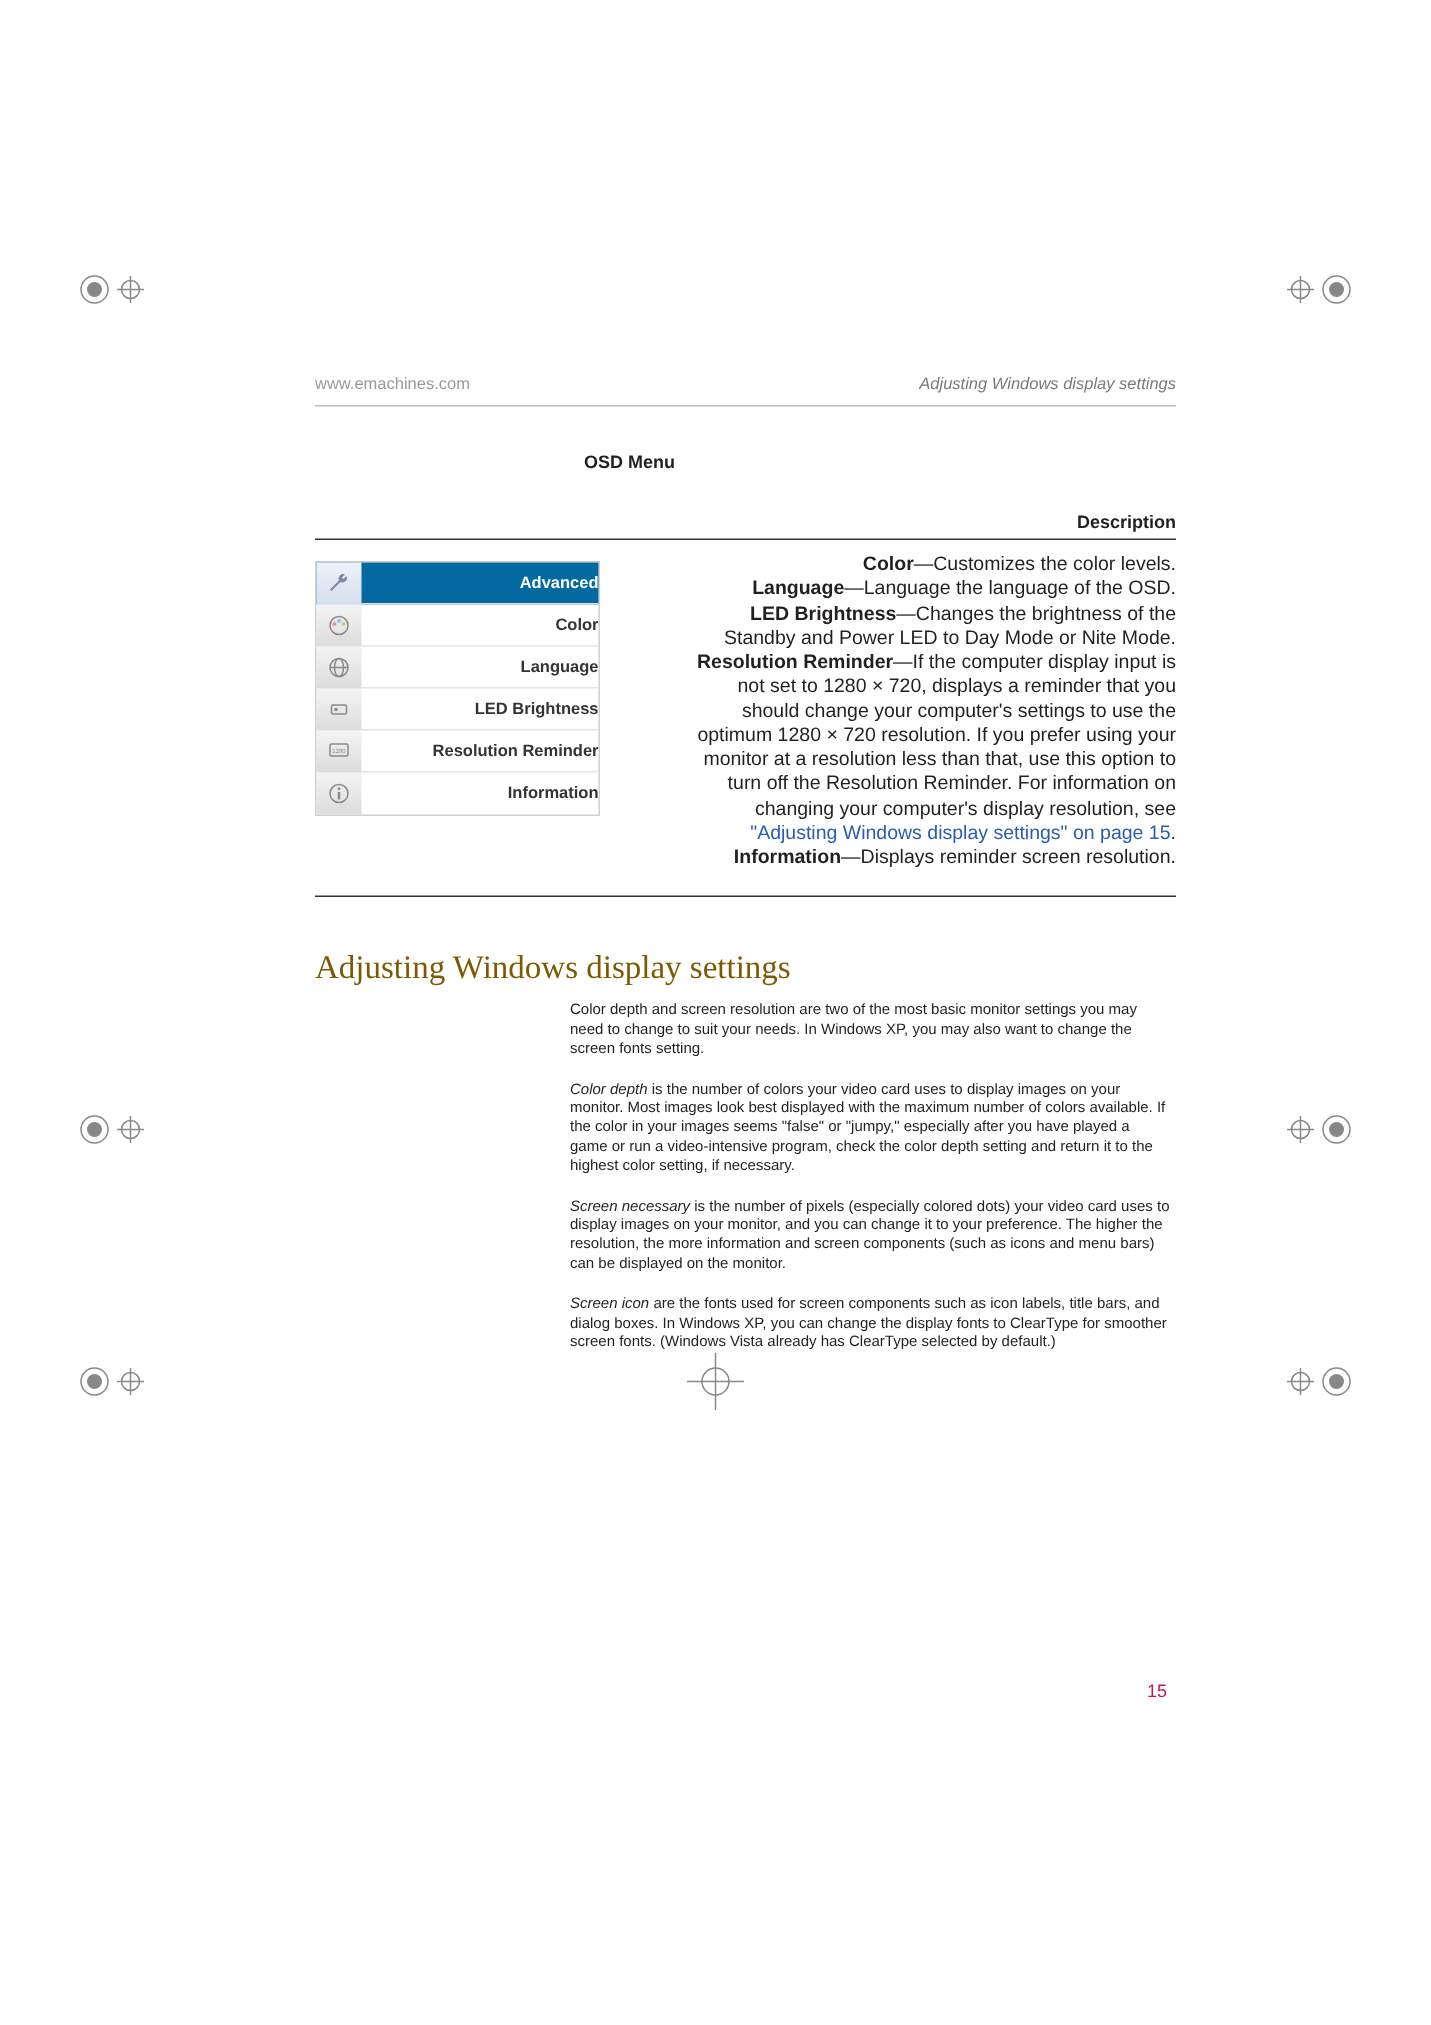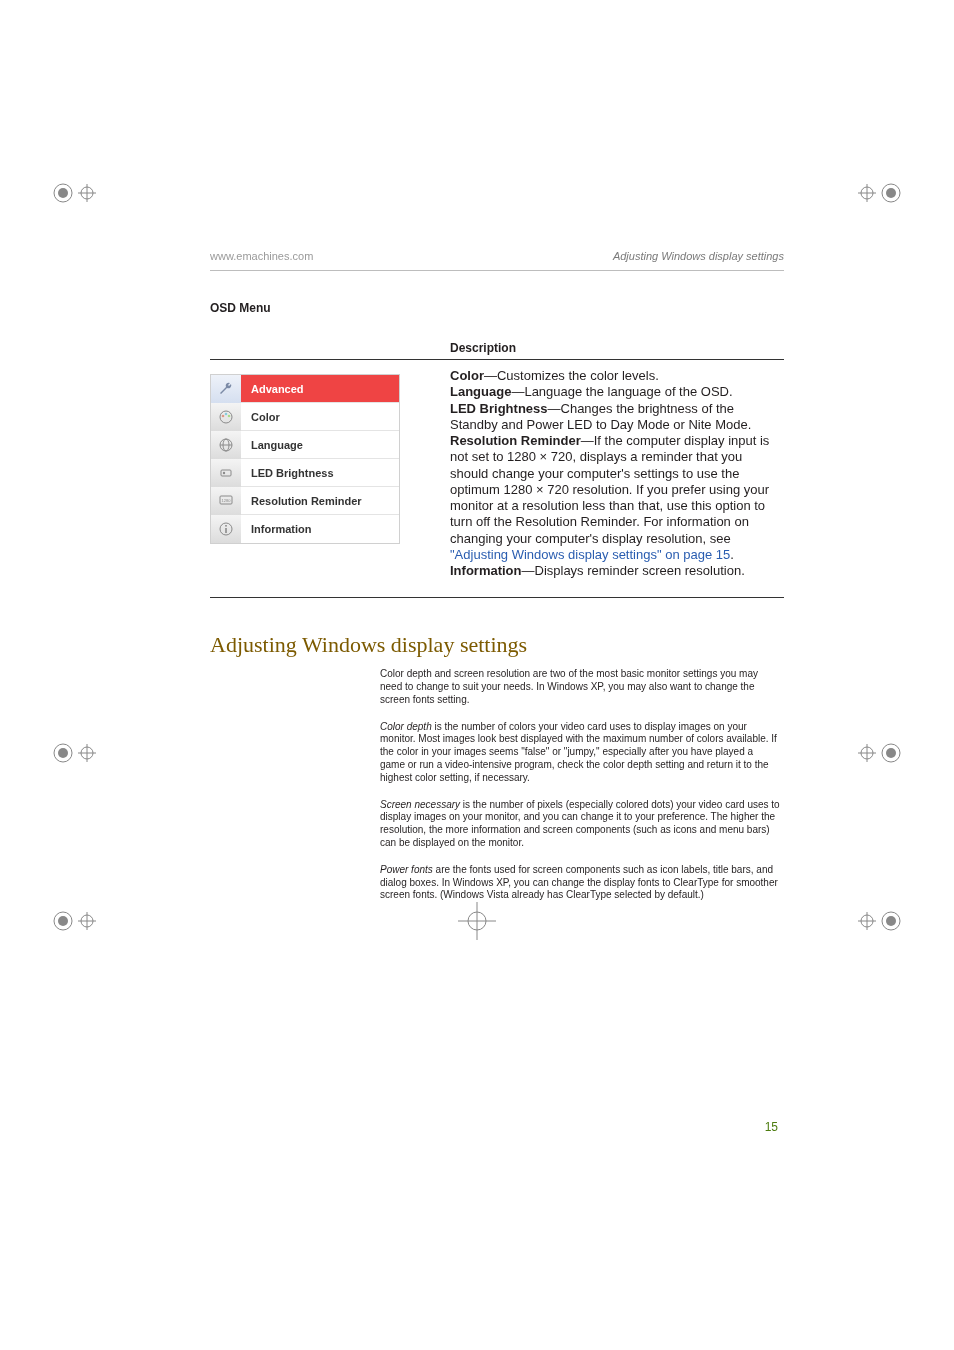--- a/index.html
+++ b/index.html
@@ -17,47 +17,47 @@
   .reg.mr { top: 730px; right: 50px; }
   .reg.bm { bottom: 170px; left: 454px; }
 
   .sheet { position: absolute; left: 150px; top: 210px; width: 654px; height: 930px; }
 
   .hdr { display: flex; justify-content: space-between; font-size: 11px; color: #8a8a8a; margin: 40px 20px 8px 60px; }
   .hdr .left { color: #9a9a9a; }
   .hdr .right { font-style: italic; color: #7a7a7a; }
   .hdr-rule { border: none; border-top: 1px solid #bdbdbd; margin: 0 20px 0 60px; }
 
-  .tbl { margin: 30px 20px 0 60px; }
+  .tbl { margin: 30px 20px 0 60px; text-align: right; }
   .tbl-head { display: flex; font-weight: 700; font-size: 12px; padding-bottom: 4px; border-bottom: 1px solid #333; }
   .tbl-head .col-a { width: 240px; }
   .tbl-head .col-b { flex: 1; margin-top: 40px; }
   .tbl-body { display: flex; padding-top: 8px; padding-bottom: 18px; border-bottom: 1px solid #333; }
   .tbl-body .col-a { width: 240px; padding-right: 10px; }
   .tbl-body .col-b { flex: 1; font-size: 13px; line-height: 1.25; }
 
   
   .osd { width: 190px; border: 1px solid #d0d0d0; font-size: 11px; margin-top: 6px; }
   .osd .row { display: flex; align-items: center; height: 28px; border-bottom: 1px solid #e4e4e4; }
   .osd .row:last-child { border-bottom: none; }
   .osd .ico { width: 30px; height: 28px; background: linear-gradient(#f4f4f4,#dcdcdc); display: flex; align-items: center; justify-content: center; }
   .osd .lab { padding-left: 10px; font-weight: 700; color: #333; flex: 1; }
-  .osd .row.sel { background: #ef4444; }
+  .osd .row.sel { background: #0369a1; }
   .osd .row.sel .lab { color: #fff; }
   .osd .row.sel .ico { background: linear-gradient(#eef2f9,#d5dff0); }
 
   .desc b.term { font-weight: 700; }
   .desc .lnk { color: #2a5db0; }
 
   .heading { font-family: Georgia, "Times New Roman", serif; font-size: 22px; color: #7c5a00; margin: 34px 20px 10px 60px; font-weight: 400; }
 
   .para { margin: 0 20px 14px 230px; font-size: 10px; line-height: 1.28; max-width: 400px; }
   .para .ital { font-style: italic; }
 
-  .pagenum { position: absolute; right: 26px; bottom: 6px; font-size: 12px; color: #4d7c0f; }
+  .pagenum { position: absolute; right: 26px; bottom: 6px; font-size: 12px; color: #be185d; }
 </style>
 </head>
 <body>
 
 <div class="page">
 
   <div class="reg tl">
       <svg width="46" height="46">
         <circle cx="13" cy="23" r="9" fill="none" stroke="#888" stroke-width="1"></circle>
         <circle cx="13" cy="23" r="5" fill="#888"></circle>
@@ -205,18 +205,18 @@
     </div>
 
     <div class="heading">Adjusting Windows display settings</div>
 
     <p class="para">Color depth and screen resolution are two of the most basic monitor settings you may need to change to suit your needs. In Windows XP, you may also want to change the screen fonts setting.</p>
 
     <p class="para"><span class="ital">Color depth</span><span> is the number of colors your video card uses to display images on your monitor. Most images look best displayed with the maximum number of colors available. If the color in your images seems "false" or "jumpy," especially after you have played a game or run a video-intensive program, check the color depth setting and return it to the highest color setting, if necessary.</span></p>
 
     <p class="para"><span class="ital">Screen necessary</span><span> is the number of pixels (especially colored dots) your video card uses to display images on your monitor, and you can change it to your preference. The higher the resolution, the more information and screen components (such as icons and menu bars) can be displayed on the monitor.</span></p>
 
-    <p class="para"><span class="ital">Power fonts</span><span> are the fonts used for screen components such as icon labels, title bars, and dialog boxes. In Windows XP, you can change the display fonts to ClearType for smoother screen fonts. (Windows Vista already has ClearType selected by default.)</span></p>
+    <p class="para"><span class="ital">Screen icon</span><span> are the fonts used for screen components such as icon labels, title bars, and dialog boxes. In Windows XP, you can change the display fonts to ClearType for smoother screen fonts. (Windows Vista already has ClearType selected by default.)</span></p>
 
     <div class="pagenum">15</div>
   </div>
 
 </div>
 
 </body></html>

